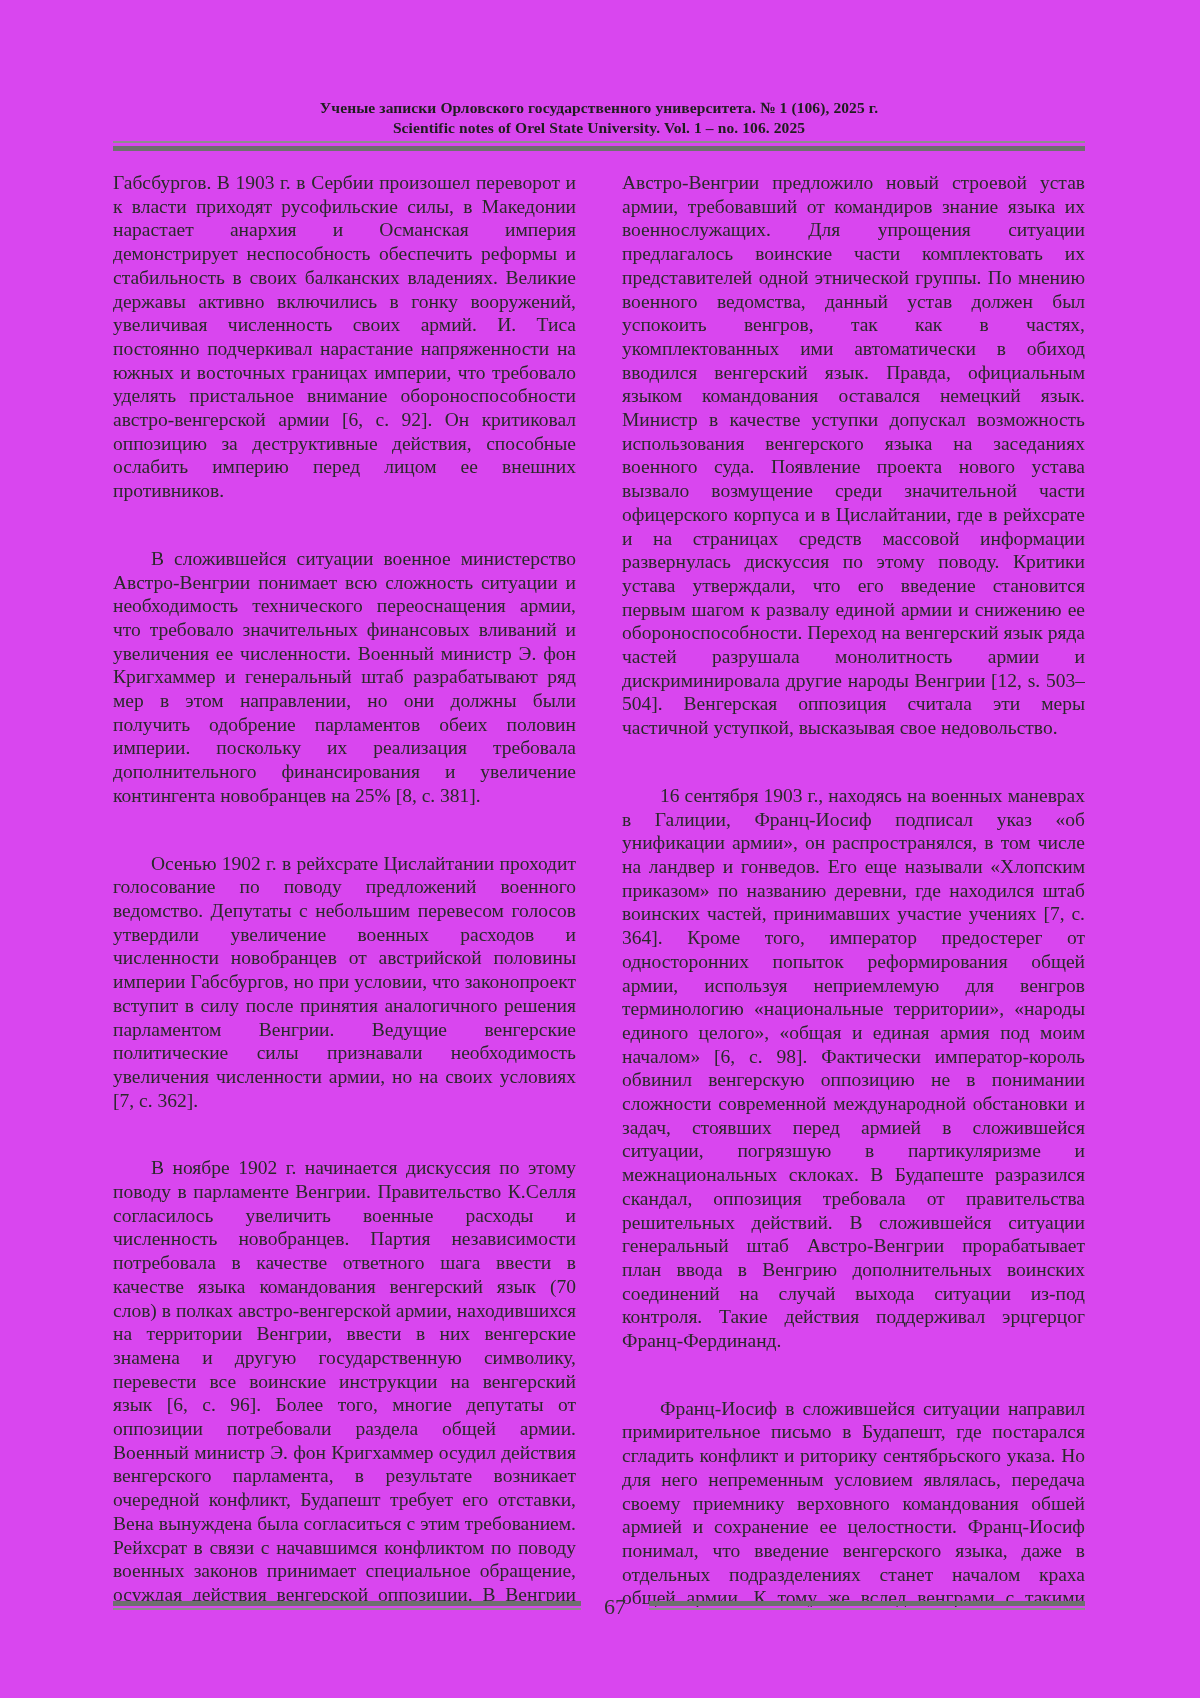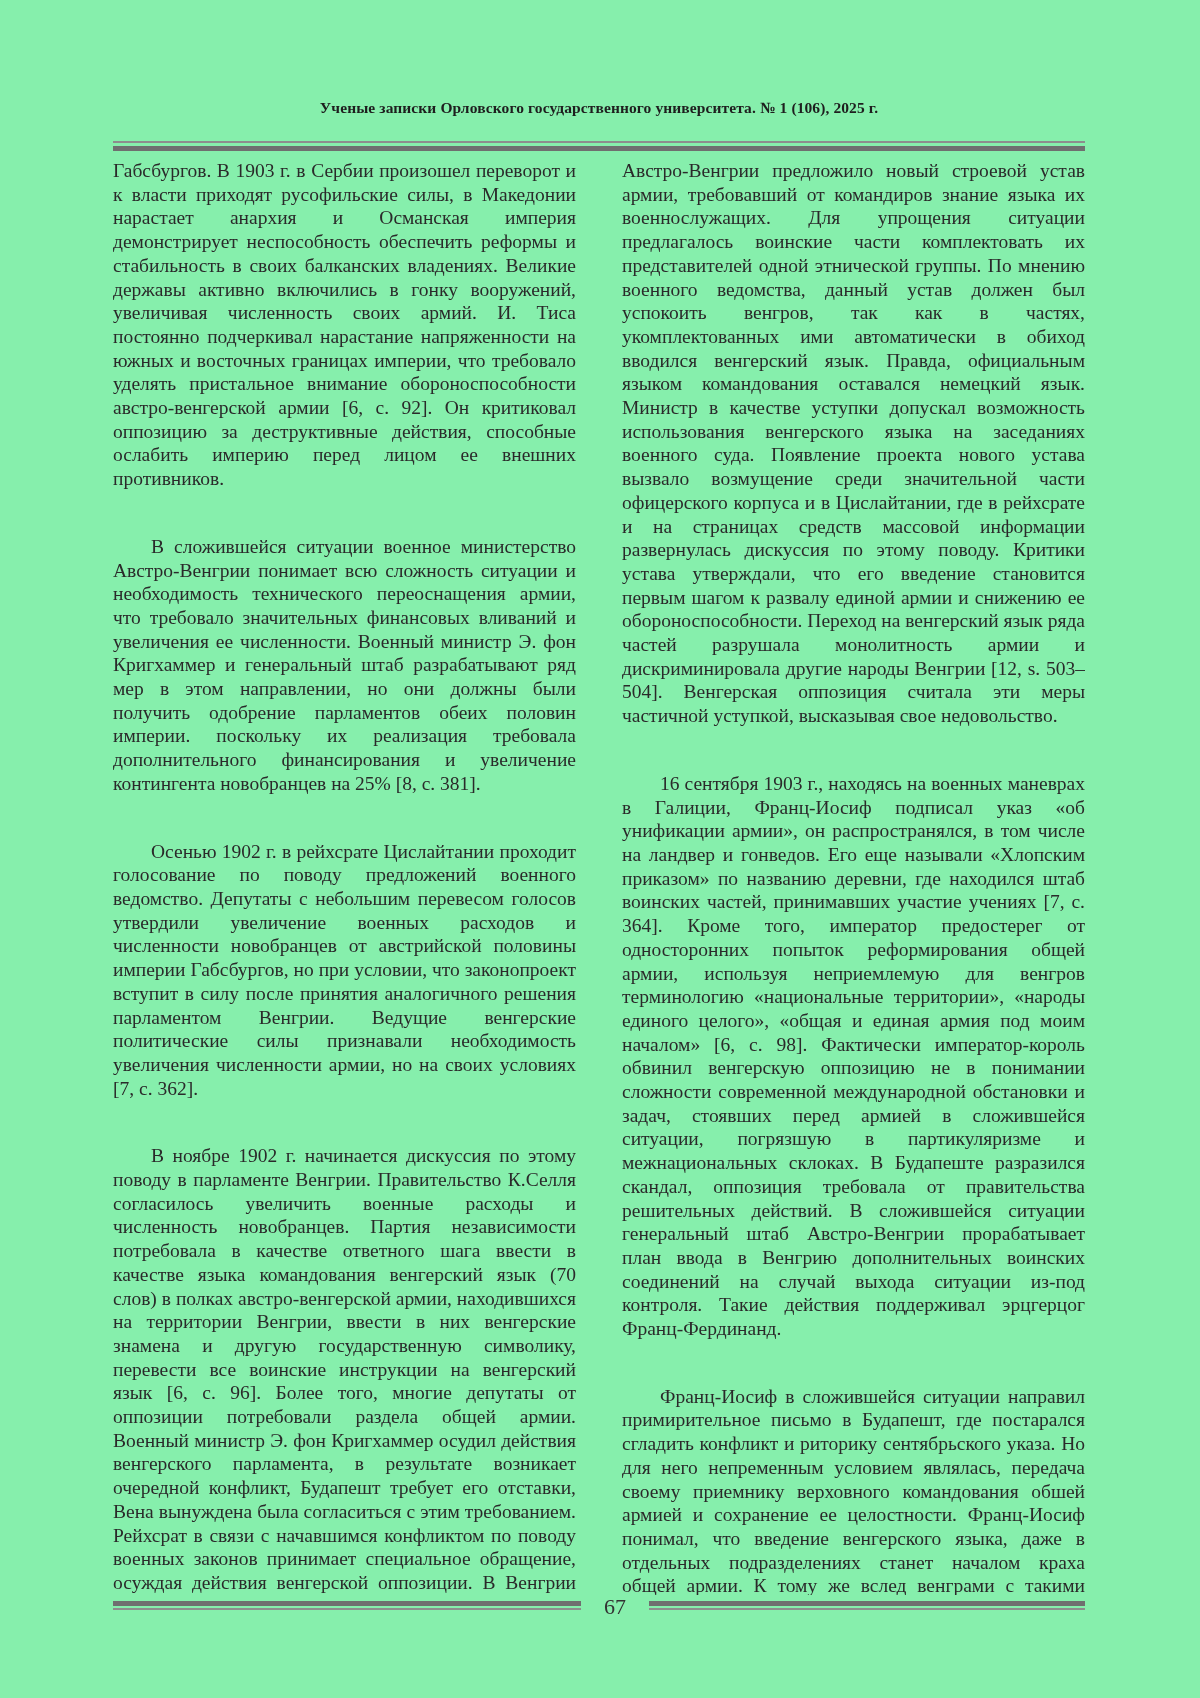--- a/index.html
+++ b/index.html
@@ -12,21 +12,21 @@
     height: 1698px;
     position: relative;
     font-family: "Liberation Serif", "DejaVu Serif", serif;
     color: #2a2a2a;
     -webkit-hyphens: auto;
     hyphens: auto;
   }
   .page {
     position: absolute;
     inset: 0;
-    background: #86efac;
+    background: #d946ef;
     overflow: hidden;
   }
   .header {
     position: absolute;
     top: 98px;
     left: 113px;
     width: 972px;
     text-align: center;
     font-weight: bold;
     font-size: 15.5px;
@@ -44,21 +44,21 @@
     height: 2px;
     background: #8d8d8d;
   }
   .rule-thick-bottom {
     top: 146px;
     height: 5px;
     background: #6f6f6f;
   }
   .columns {
     position: absolute;
-    top: 159px;
+    top: 171px;
     left: 113px;
     width: 972px;
     height: 1436px;
     display: flex;
     gap: 46px;
     overflow: hidden;
   }
   .col {
     width: 463px;
     font-size: 19.5px;
@@ -107,20 +107,21 @@
     color: #333333;
   }
 </style>
 </head>
 <body>
 
 <div class="page">
 
   <header class="header">
     <div class="header-line">Ученые записки Орловского государственного университета. № 1 (106), 2025 г.</div>
+    <div class="header-line">Scientific notes of Orel State University. Vol. 1 – no. 106. 2025</div>
   </header>
 
   <div class="rule rule-thin-top"></div>
   <div class="rule rule-thick-bottom"></div>
 
   <main class="columns">
     <div class="col">
       <p class="para">Габсбургов. В 1903 г. в Сербии произошел переворот и к власти приходят русофильские силы, в Македонии нарастает анархия и Османская империя демонстрирует неспособность обеспечить реформы и стабильность в своих балканских владениях. Великие державы активно включились в гонку вооружений, увеличивая численность своих армий. И. Тиса постоянно подчеркивал нарастание напряженности на южных и восточных границах империи, что требовало уделять пристальное внимание обороноспособности австро-венгерской армии [6, с. 92]. Он критиковал оппозицию за деструктивные действия, способные ослабить империю перед лицом ее внешних противников.</p>
       <p class="para indent">В сложившейся ситуации военное министерство Австро-Венгрии понимает всю сложность ситуации и необходимость технического переоснащения армии, что требовало значительных финансовых вливаний и увеличения ее численности. Военный министр Э. фон Кригхаммер и генеральный штаб разрабатывают ряд мер в этом направлении, но они должны были получить одобрение парламентов обеих половин империи. поскольку их реализация требовала дополнительного финансирования и увеличение контингента новобранцев на 25% [8, с. 381].</p>
       <p class="para indent">Осенью 1902 г. в рейхсрате Цислайтании проходит голосование по поводу предложений военного ведомство. Депутаты с небольшим перевесом голосов утвердили увеличение военных расходов и численности новобранцев от австрийской половины империи Габсбургов, но при условии, что законопроект вступит в силу после принятия аналогичного решения парламентом Венгрии. Ведущие венгерские политические силы признавали необходимость увеличения численности армии, но на своих условиях [7, с. 362].</p>

